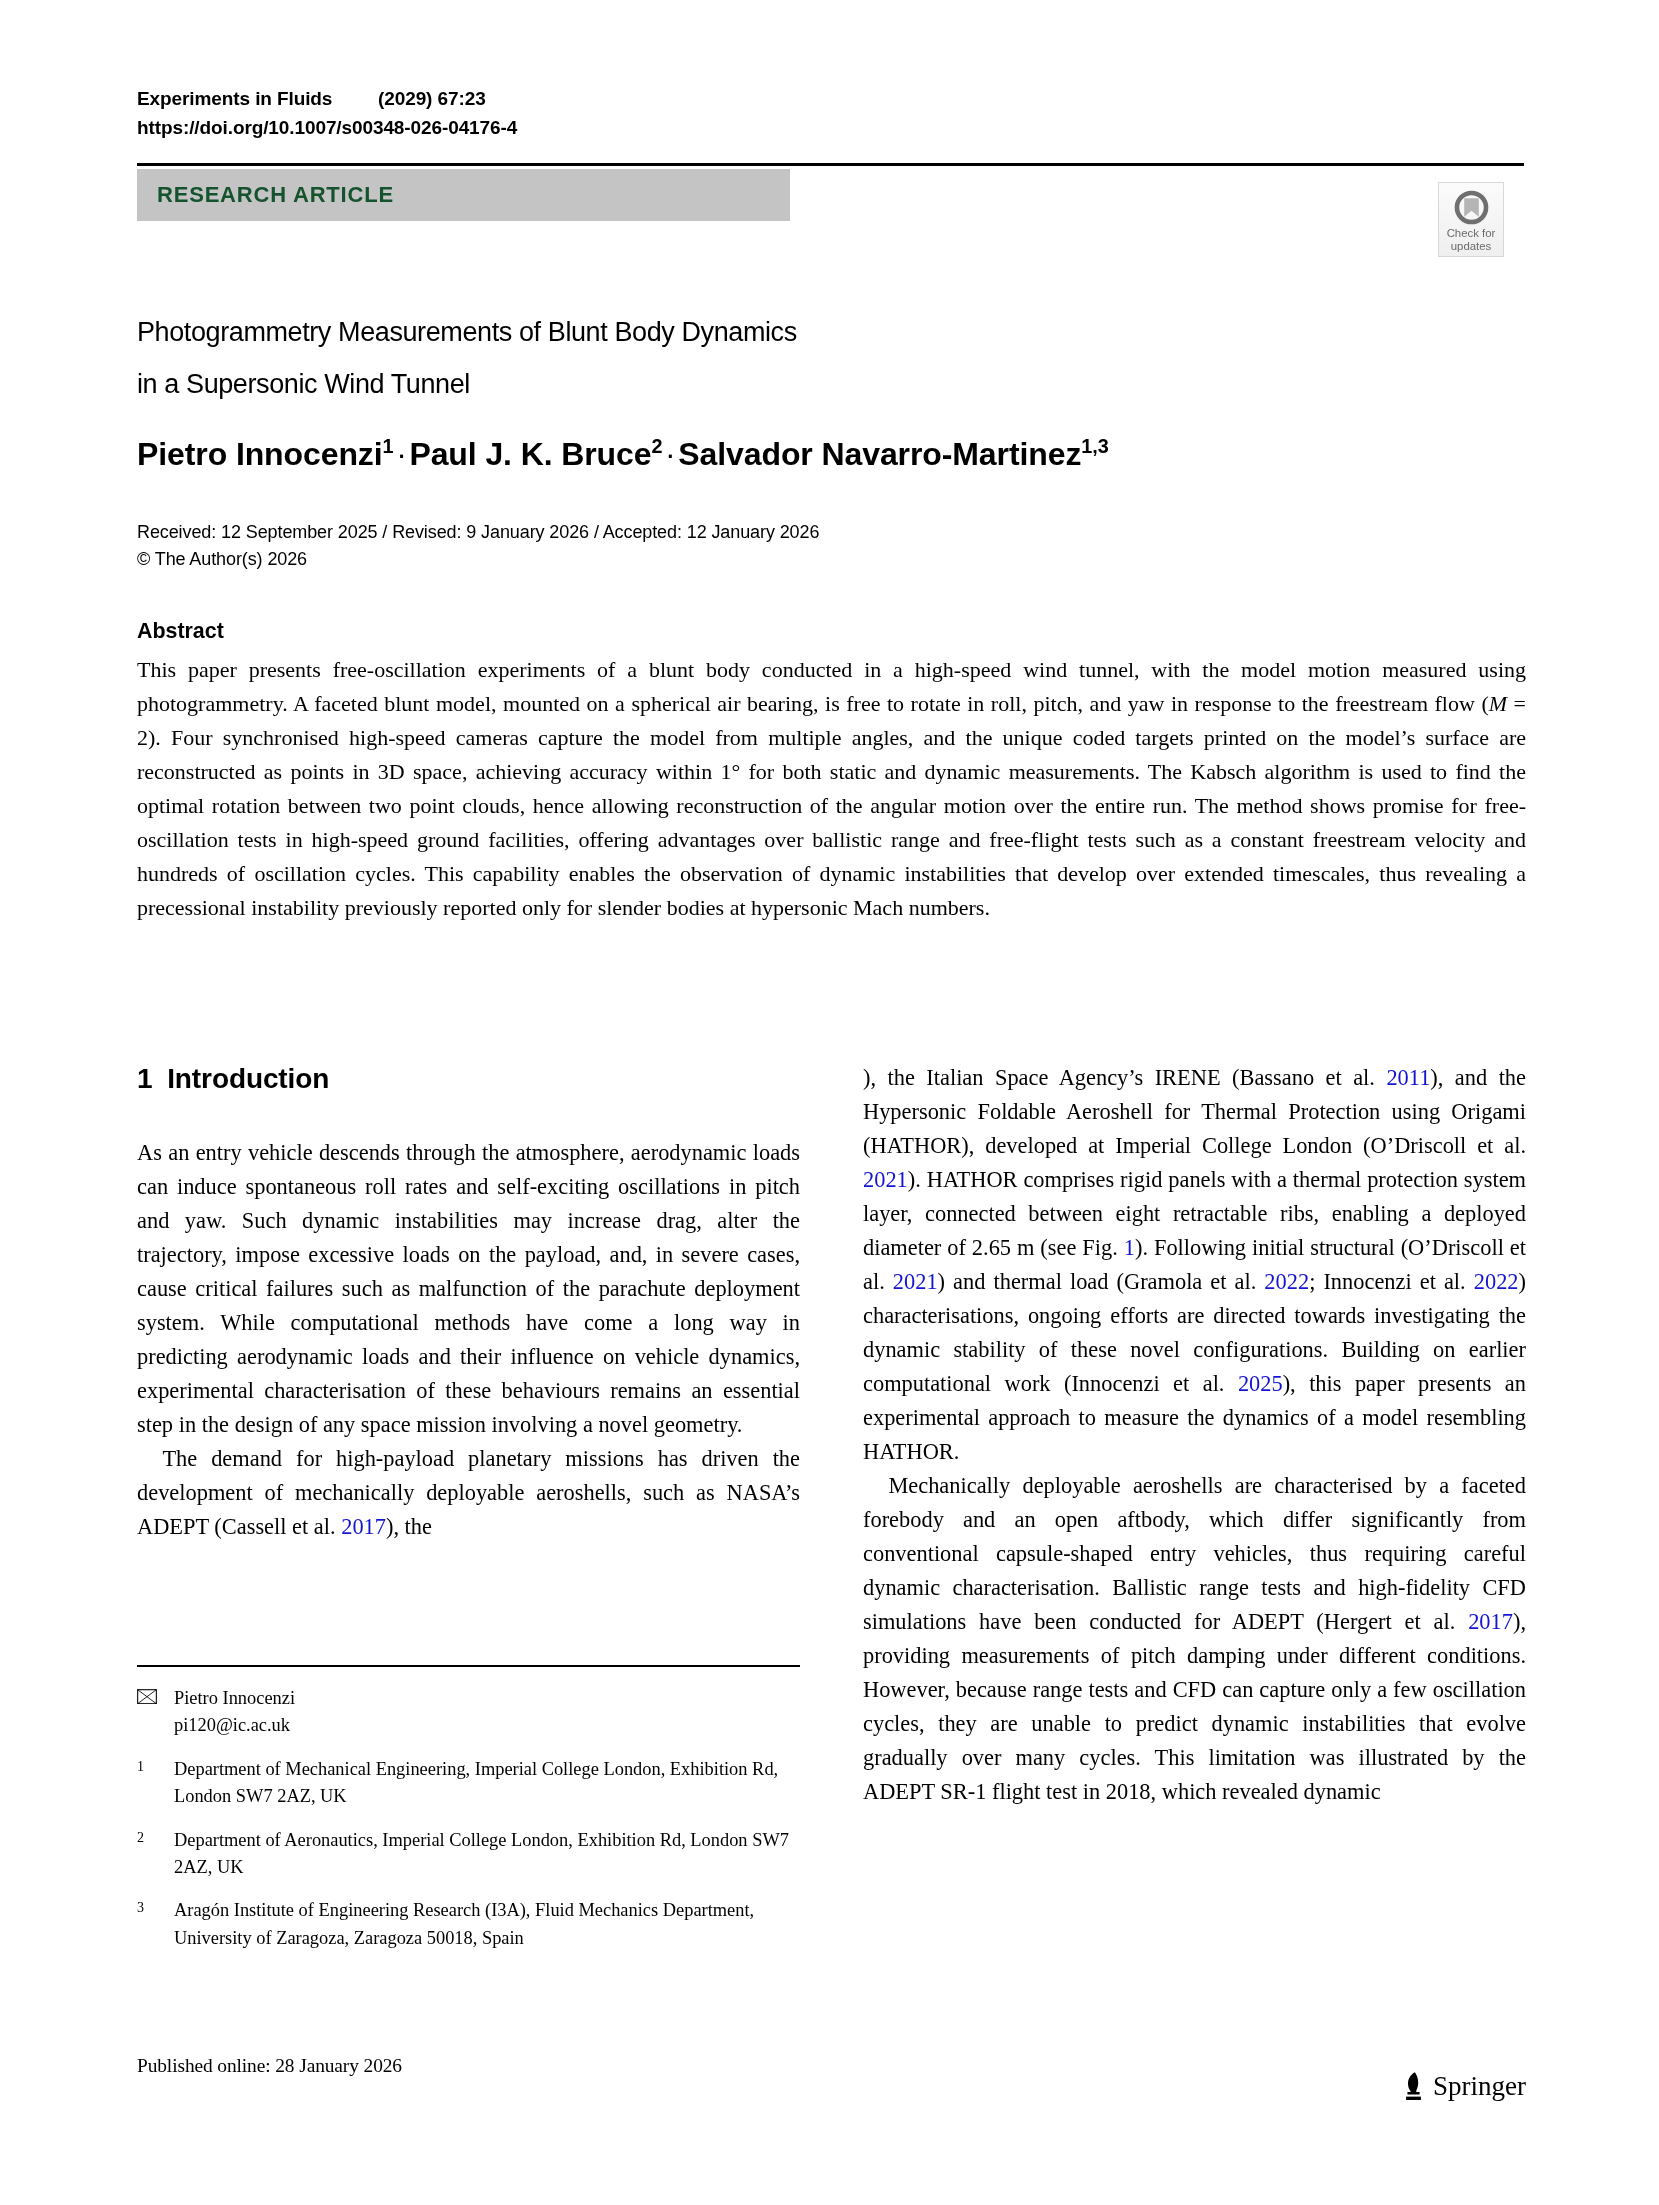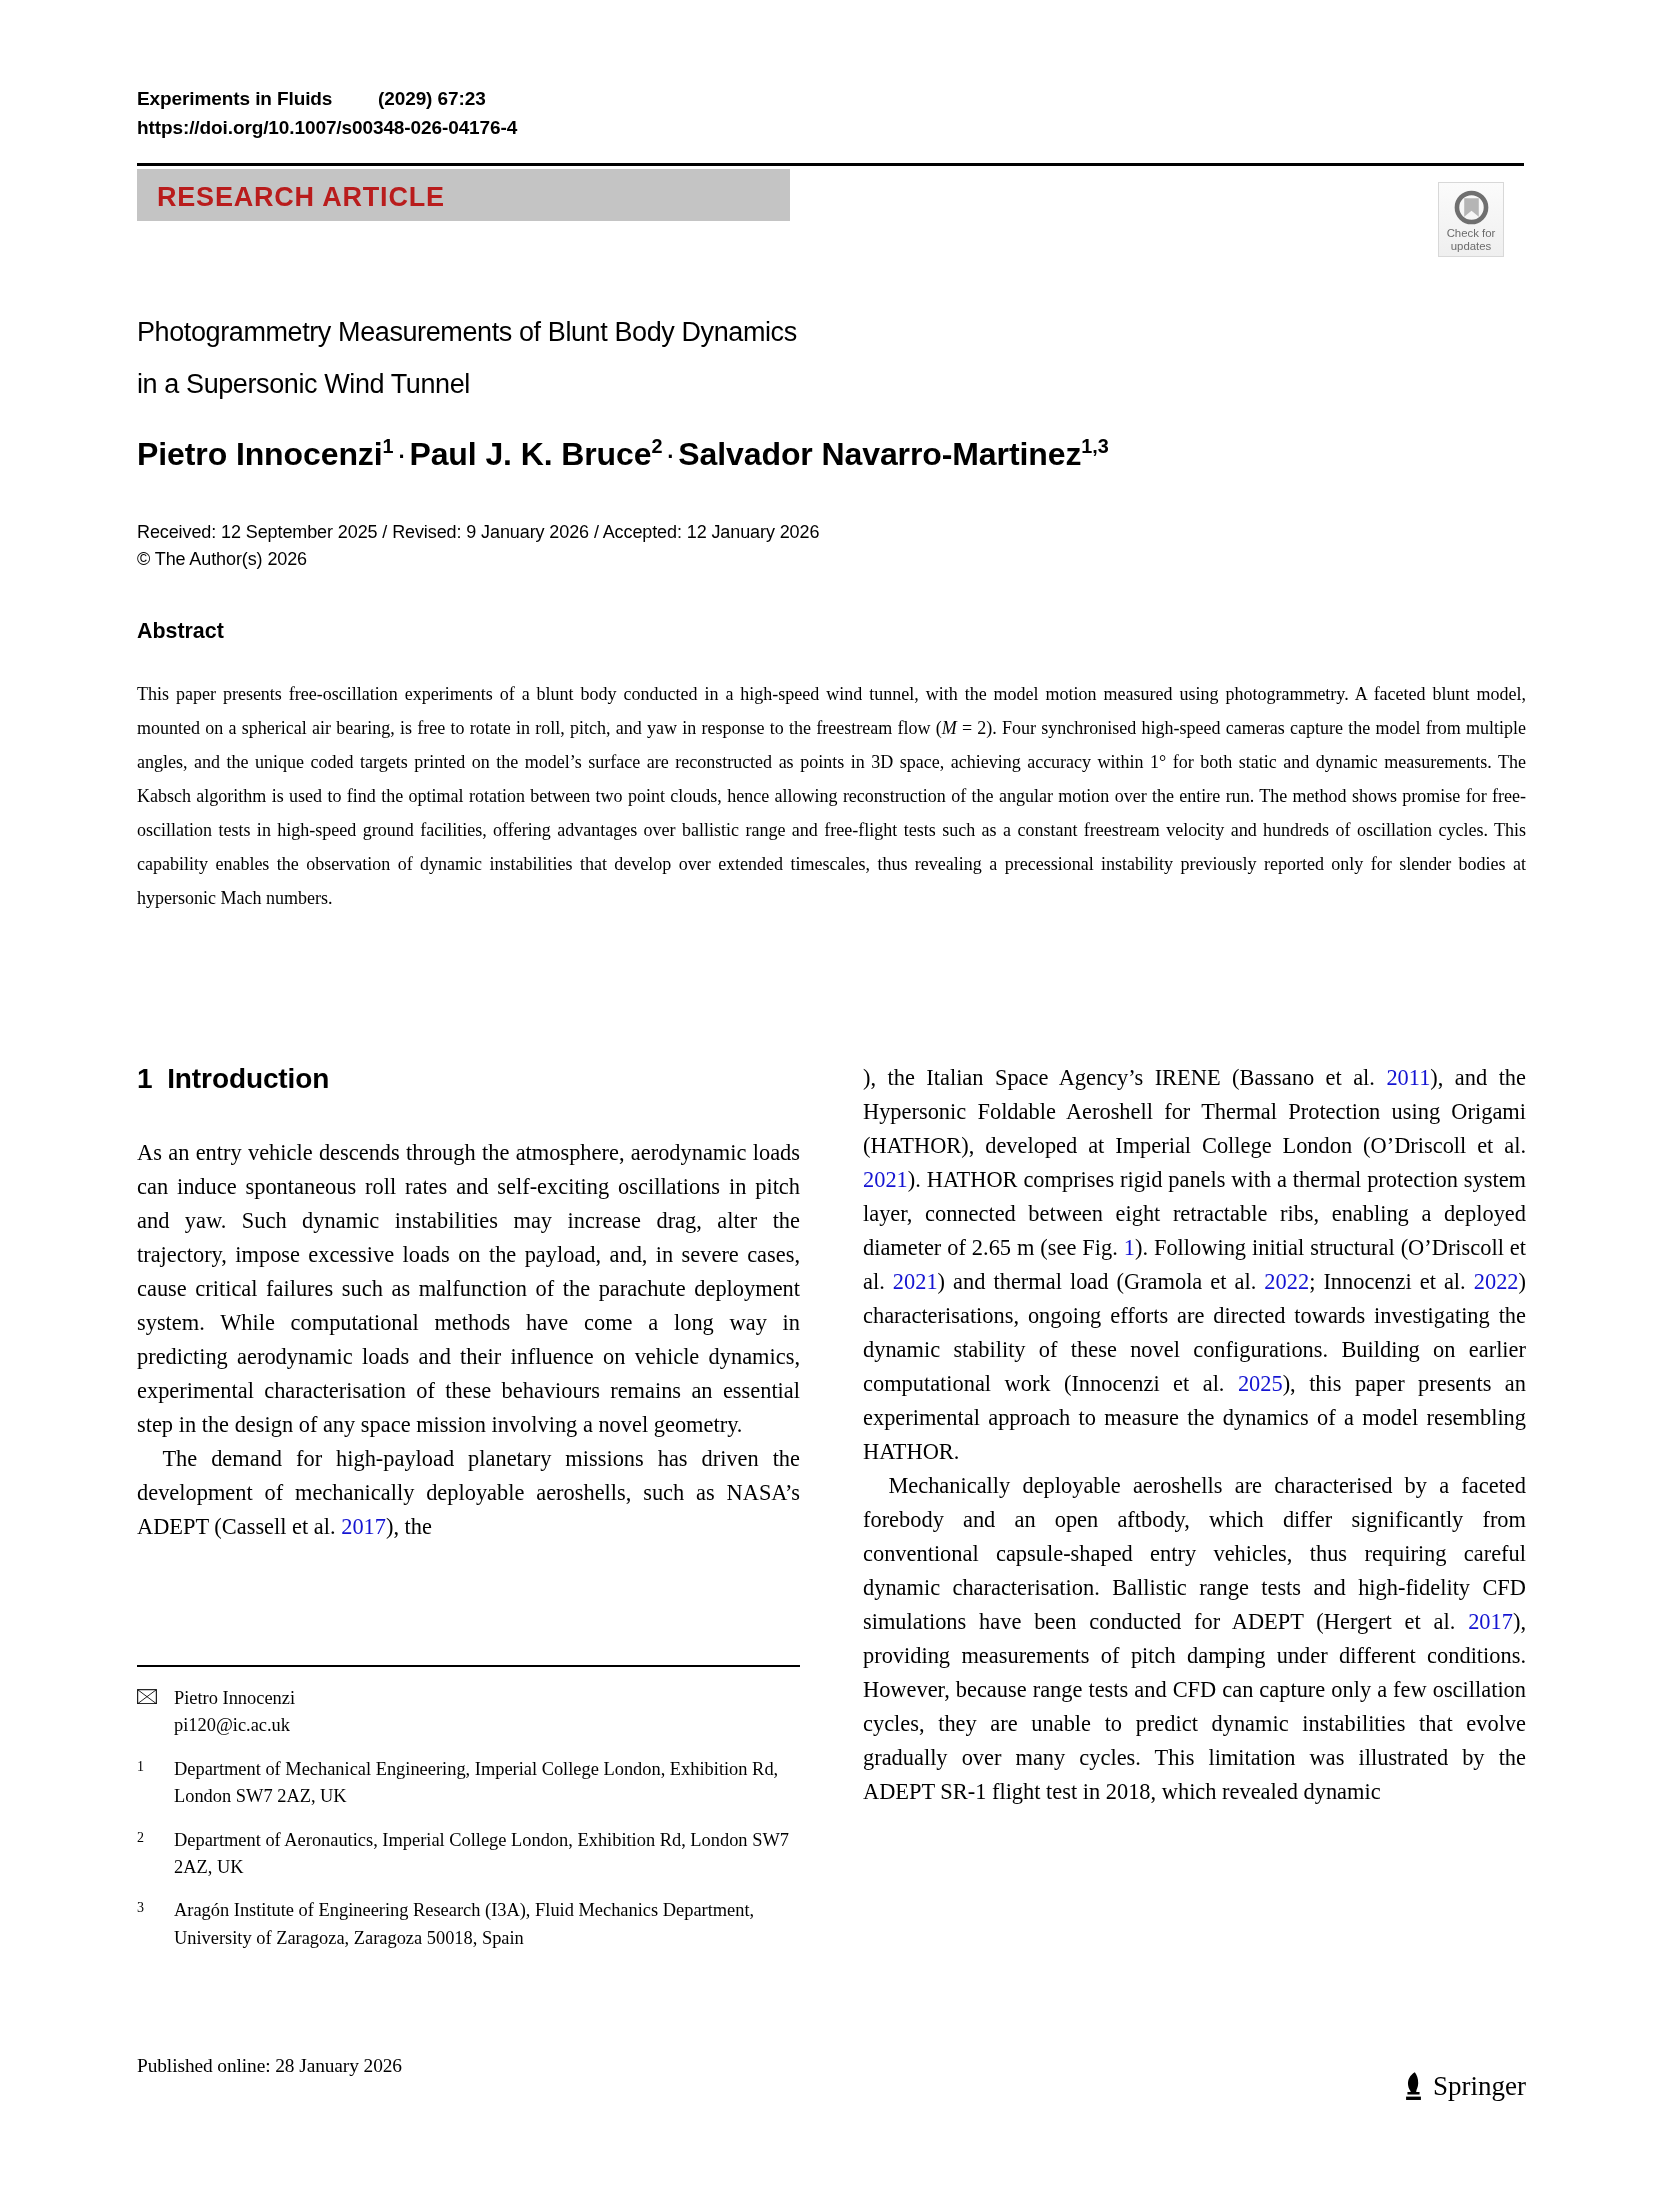--- a/index.html
+++ b/index.html
@@ -59,23 +59,23 @@
     width: 653px;
     height: 52px;
     background: #c4c4c4;
   }
   .banner-label {
     position: absolute;
     left: 20px;
     top: 12.7px;
     font-family: "Liberation Sans", "DejaVu Sans", sans-serif;
     font-weight: bold;
-    font-size: 27px;
+    font-size: 22px;
     letter-spacing: 0.8px;
-    color: #b91c1c;
+    color: #14532d;
   }
 
   
   .crossmark {
     position: absolute;
     left: 1438px;
     top: 182px;
     width: 66px;
     height: 75px;
     background: linear-gradient(180deg,#fbfbfb 0%, #efefef 100%);
@@ -143,26 +143,25 @@
     top: 619px;
     font-family: "Liberation Sans", "DejaVu Sans", sans-serif;
     font-weight: bold;
     font-size: 21.4px;
   }
   .abstract-body {
     position: absolute;
     left: 137px;
     top: 653px;
     width: 1389px;
-    font-size: 18px;
+    font-size: 22px;
     line-height: 34px;
     text-align: justify;
     text-justify: inter-word;
     hyphens: none;
-    margin-top: 24px;
   }
   .abstract-body i { font-style: italic; }
 
   
   .col-left {
     position: absolute;
     left: 137px;
     top: 1061px;
     width: 663px;
   }

